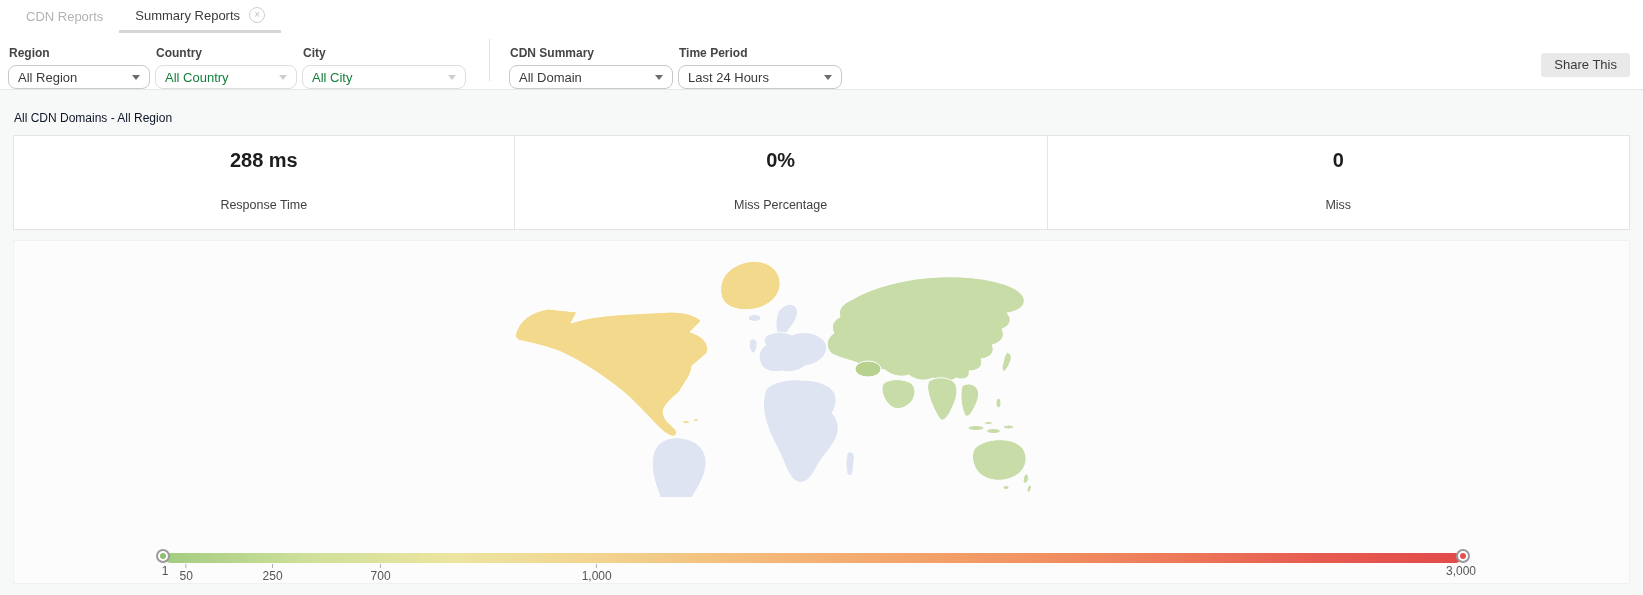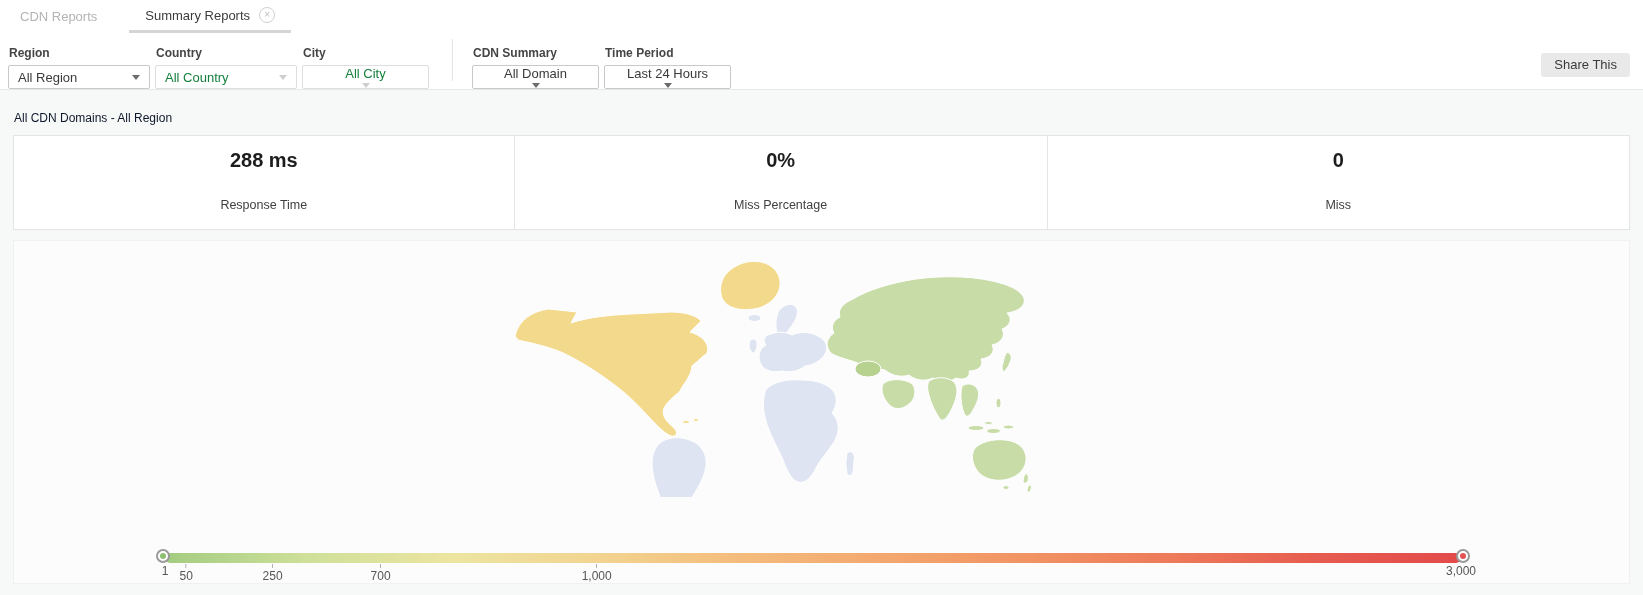--- a/index.html
+++ b/index.html
@@ -1,38 +1,38 @@
 <!DOCTYPE html>
 <html><head>
 <meta charset="utf-8">
 <style>
   * { margin:0; padding:0; box-sizing:border-box; }
   html,body { width:1643px; height:595px; background:#f7f8f8; font-family:"Liberation Sans", sans-serif; overflow:hidden; }
 
   
-  .tabbar { height:33px; background:#fff; display:flex; align-items:stretch; padding-left:4px;gap:16px; }
+  .tabbar { height:33px; background:#fff; display:flex; align-items:stretch; padding-left:10px; }
   .tab { font-size:13px; display:flex; align-items:center; padding:0 16px; cursor:pointer; }
   .tab.inactive { color:#b3b3b3; }
   .tab.active { color:#3c3c3c; border-bottom:3px solid #d5d5d5; gap:9px; }
   .tab-close { width:16px; height:16px; border:1px solid #d0d0d0; border-radius:50%; color:#c0c0c0;
                font-size:10px; line-height:14px; text-align:center; display:inline-block; }
 
   
   .filterbar { height:57px; background:#fff; border-bottom:1px solid #e7e7e7; display:flex;
                align-items:flex-end; padding:8px 12px 0 8px; position:relative; }
   .filter { margin-right:5px; }
   .filter-label { display:block; font-size:12px; font-weight:700; color:#454545; margin:0 0 5px 1px; }
-  .select { width:142px; height:24px; border:1px solid #c9c9c9; border-radius:2px; background:#fff;
+  .select { width:142px; height:24px; border:1px solid #c9c9c9; border-radius:8px; background:#fff;
             display:flex; align-items:center; justify-content:space-between; padding:0 9px;
             font-size:13px; color:#3a3a3a; cursor:pointer; }
   .select .caret { width:0; height:0; border-left:4px solid transparent; border-right:4px solid transparent;
                    border-top:5px solid #6b6b6b; }
   .select.disabled { border-color:#dedede; color:#15803d; cursor:default; }
   .select.disabled .caret { border-top-color:#cfcfcf; }
-  .select.wide { width:127px;flex-direction:column; }
+  .select.wide { width:164px; }
   .vdivider { width:1px; background:#e3e3e3; align-self:stretch; margin:-2px 19px 8px 18px; }
   .share-btn { position:absolute; right:13px; top:20px; height:24px; line-height:24px; padding:0 13px;
                background:#e9e9e9; border-radius:3px; font-size:13px; color:#3a3a3a; cursor:pointer; }
 
   
   .content { margin:0 13px; }
   .page-title { font-size:12px; color:#0f172a; margin:21px 1px 10px; }
 
   .kpi-card { display:flex; background:#fff; border:1px solid #e4e4e4; }
   .kpi-col { text-align:center; padding:13px 0 17px; }

